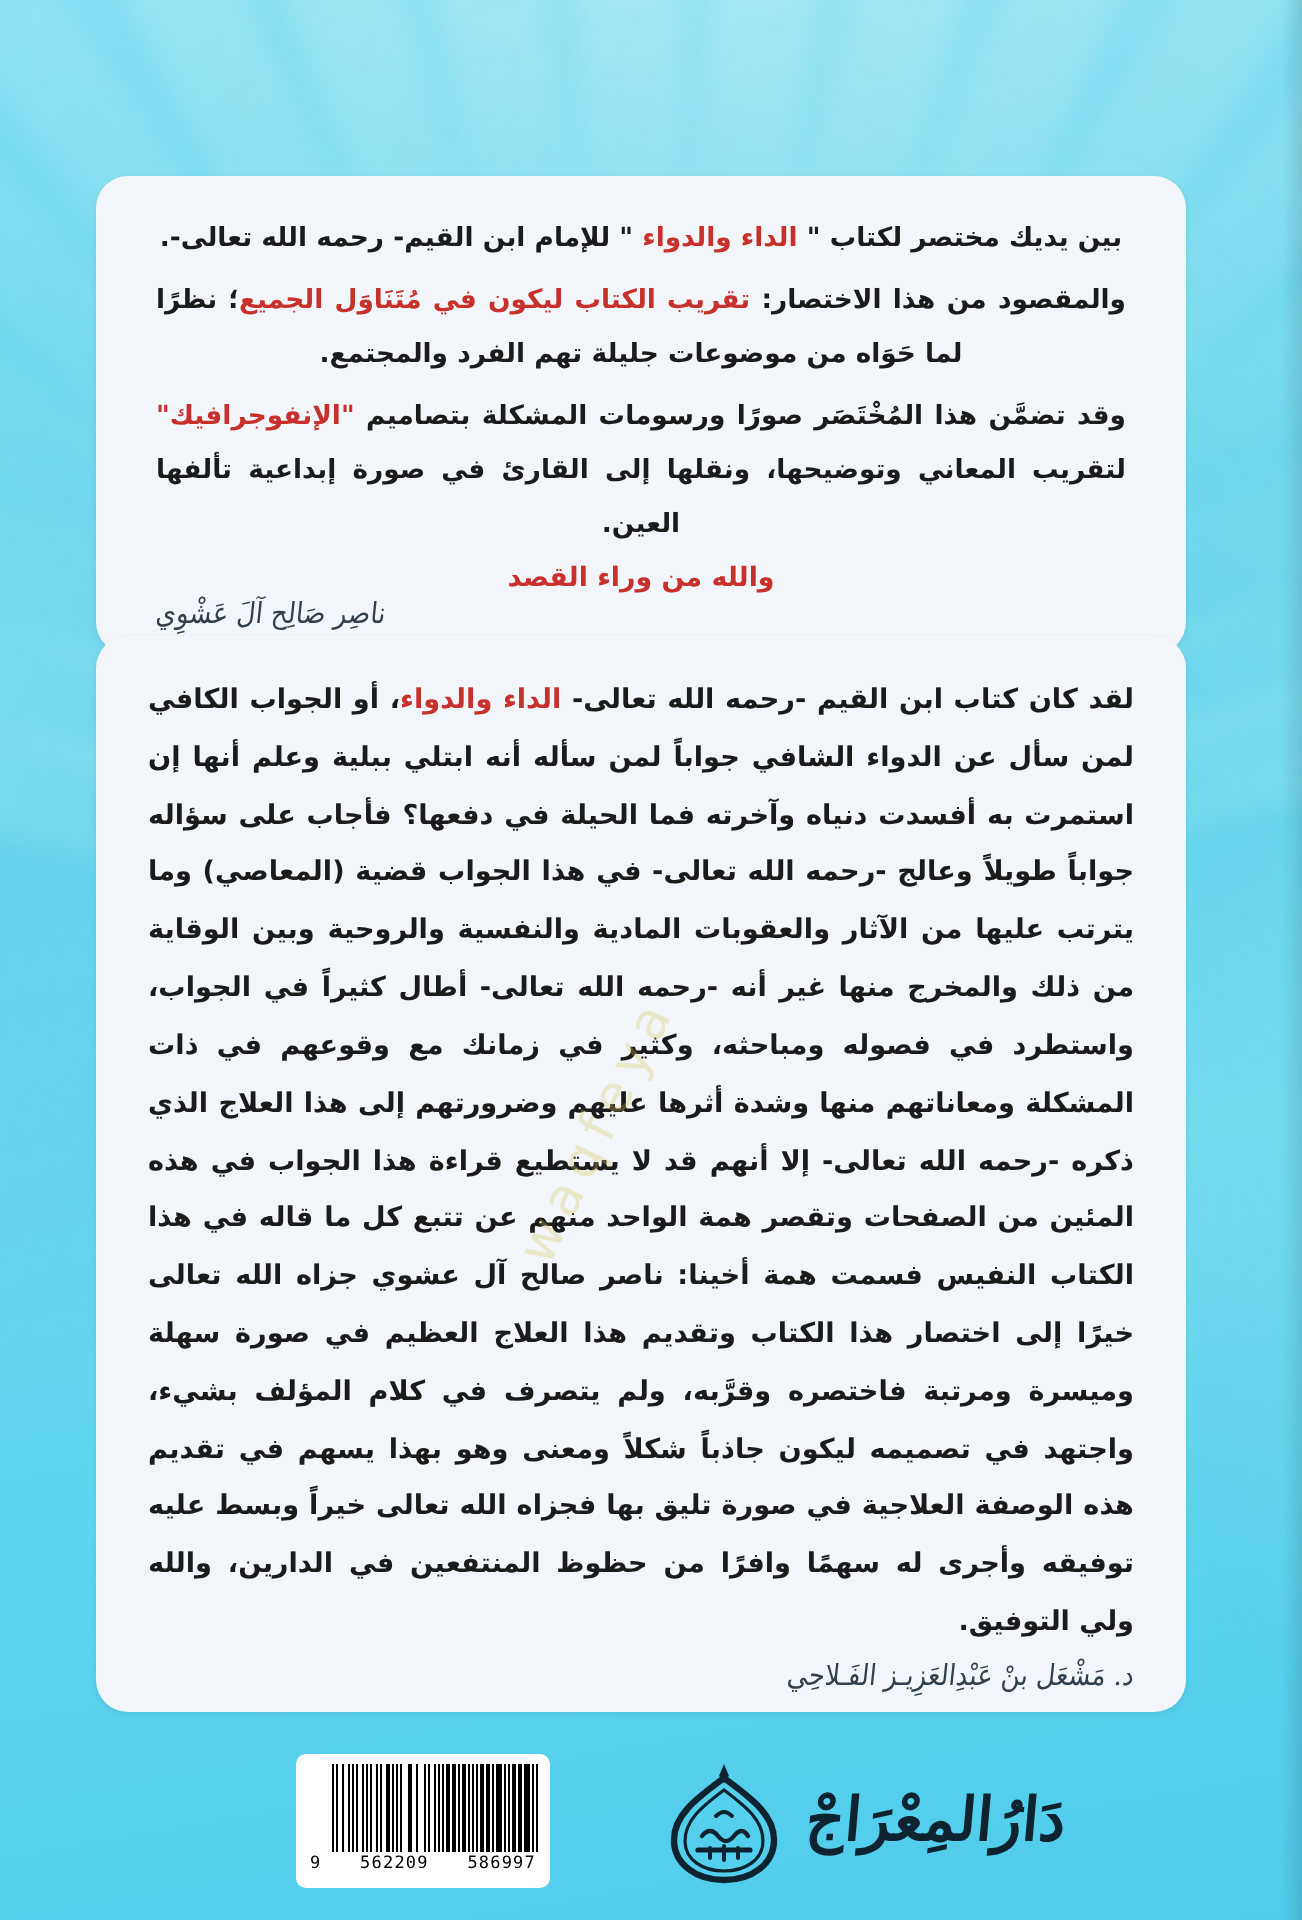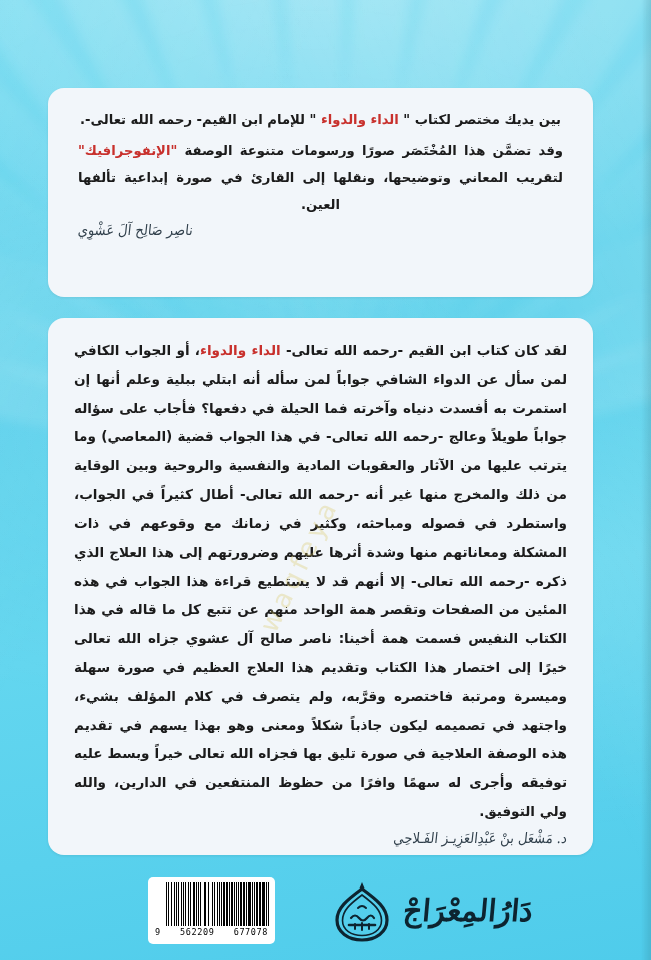--- a/index.html
+++ b/index.html
@@ -245,22 +245,26 @@
       <div class="ray" style="transform: rotate(66.5deg); opacity: 0.48;"></div>
       <div class="ray" style="transform: rotate(75deg); opacity: 0.54;"></div>
     </div>
   <div class="wash"></div>
 
   <div class="panel panel-top">
     <p class="para">
       <span>بين يديك مختصر لكتاب " </span><span class="hl">الداء والدواء</span><span> " للإمام ابن القيم- رحمه الله تعالى-.</span>
     </p>
     <p class="para">
-      <span>وقد تضمَّن هذا المُخْتَصَر صورًا ورسومات متنوعة الوصفة </span><span class="hl">"الإنفوجرافيك"</span><span> لتقريب المعاني وتوضيحها، ونقلها إلى القارئ في صورة إبداعية تألفها العين.</span>
+      <span>والمقصود من هذا الاختصار: </span><span class="hl">تقريب الكتاب ليكون في مُتَنَاوَل الجميع</span><span>؛ نظرًا لما حَوَاه من موضوعات جليلة تهم الفرد والمجتمع.</span>
     </p>
+    <p class="para">
+      <span>وقد تضمَّن هذا المُخْتَصَر صورًا ورسومات المشكلة بتصاميم </span><span class="hl">"الإنفوجرافيك"</span><span> لتقريب المعاني وتوضيحها، ونقلها إلى القارئ في صورة إبداعية تألفها العين.</span>
+    </p>
+    <p class="closing">والله من وراء القصد</p>
     <div class="signature sig-left">ناصِر صَالِح آلَ عَشْوِي</div>
   </div>
 
   <div class="panel panel-bottom">
     <div class="watermark">
       <span>waqfeya</span>
     </div>
     <p class="para">
       <span>لقد كان كتاب ابن القيم -رحمه الله تعالى- </span><span class="hl">الداء والدواء</span><span>، أو الجواب الكافي لمن سأل عن الدواء الشافي جواباً لمن سأله أنه ابتلي ببلية وعلم أنها إن استمرت به أفسدت دنياه وآخرته فما الحيلة في دفعها؟ فأجاب على سؤاله جواباً طويلاً وعالج -رحمه الله تعالى- في هذا الجواب قضية (المعاصي) وما يترتب عليها من الآثار والعقوبات المادية والنفسية والروحية وبين الوقاية من ذلك والمخرج منها غير أنه -رحمه الله تعالى- أطال كثيراً في الجواب، واستطرد في فصوله ومباحثه، وكثير في زمانك مع وقوعهم في ذات المشكلة ومعاناتهم منها وشدة أثرها عليهم وضرورتهم إلى هذا العلاج الذي ذكره -رحمه الله تعالى- إلا أنهم قد لا يستطيع قراءة هذا الجواب في هذه المئين من الصفحات وتقصر همة الواحد منهم عن تتبع كل ما قاله في هذا الكتاب النفيس فسمت همة أخينا: ناصر صالح آل عشوي جزاه الله تعالى خيرًا إلى اختصار هذا الكتاب وتقديم هذا العلاج العظيم في صورة سهلة وميسرة ومرتبة فاختصره وقرَّبه، ولم يتصرف في كلام المؤلف بشيء، واجتهد في تصميمه ليكون جاذباً شكلاً ومعنى وهو بهذا يسهم في تقديم هذه الوصفة العلاجية في صورة تليق بها فجزاه الله تعالى خيراً وبسط عليه توفيقه وأجرى له سهمًا وافرًا من حظوظ المنتفعين في الدارين، والله ولي التوفيق.</span>
     </p>
@@ -358,21 +362,21 @@
           <i class="" style="width: 0.92px;"></i>
           <i class="sp" style="width: 1.84px;"></i>
           <i class="" style="width: 0.92px;"></i>
           <i class="sp" style="width: 0.92px;"></i>
           <i class="" style="width: 0.92px;"></i>
           <i class="sp" style="width: 0.92px;"></i>
         </div>
       <div class="barcode-digits">
         <span>9</span>
         <span>562209</span>
-        <span>677078</span>
+        <span>586997</span>
       </div>
     </div>
 
     <div class="publisher">
       <div class="pub-wordmark">دَارُالمِعْرَاجْ</div>
       <svg class="pub-emblem" viewBox="0 0 58 62">
         <path d="M29 2 L31.5 8 Q29 10 29 12 Q29 10 26.5 8 Z" fill="#0d2430"></path>
         <path d="M29 9 C14 20 4 28 4 40 C4 52 15 60 29 60 C43 60 54 52 54 40 C54 28 44 20 29 9 Z" fill="none" stroke="#0d2430" stroke-width="3.2"></path>
         <path d="M29 15 C17 24 9.5 30.5 9.5 40.5 C9.5 50 18.5 55.5 29 55.5 C39.5 55.5 48.5 50 48.5 40.5 C48.5 30.5 41 24 29 15 Z" fill="none" stroke="#0d2430" stroke-width="1.6"></path>
         <path d="M16 45 L42 45" stroke="#0d2430" stroke-width="2.6" stroke-linecap="round"></path>

